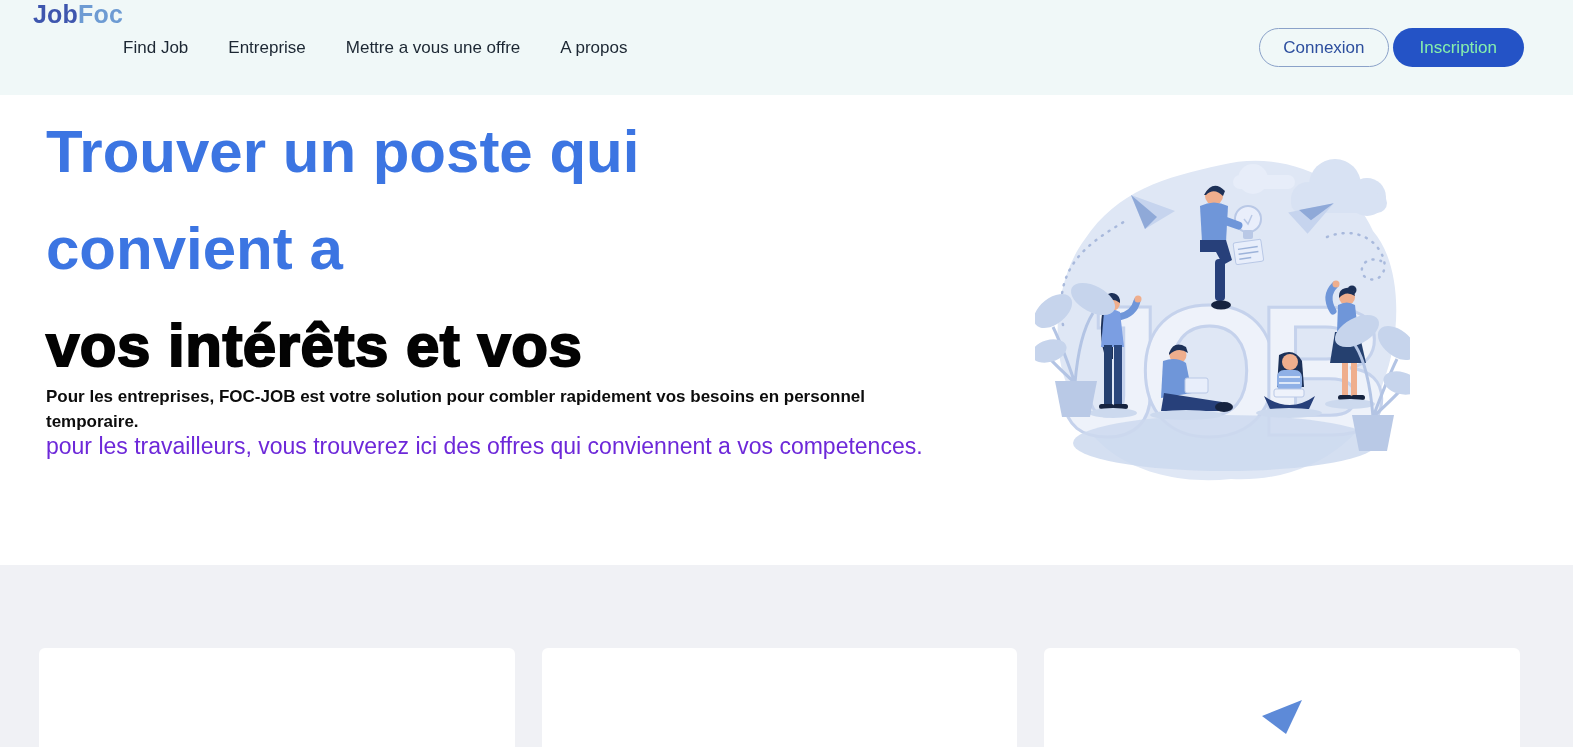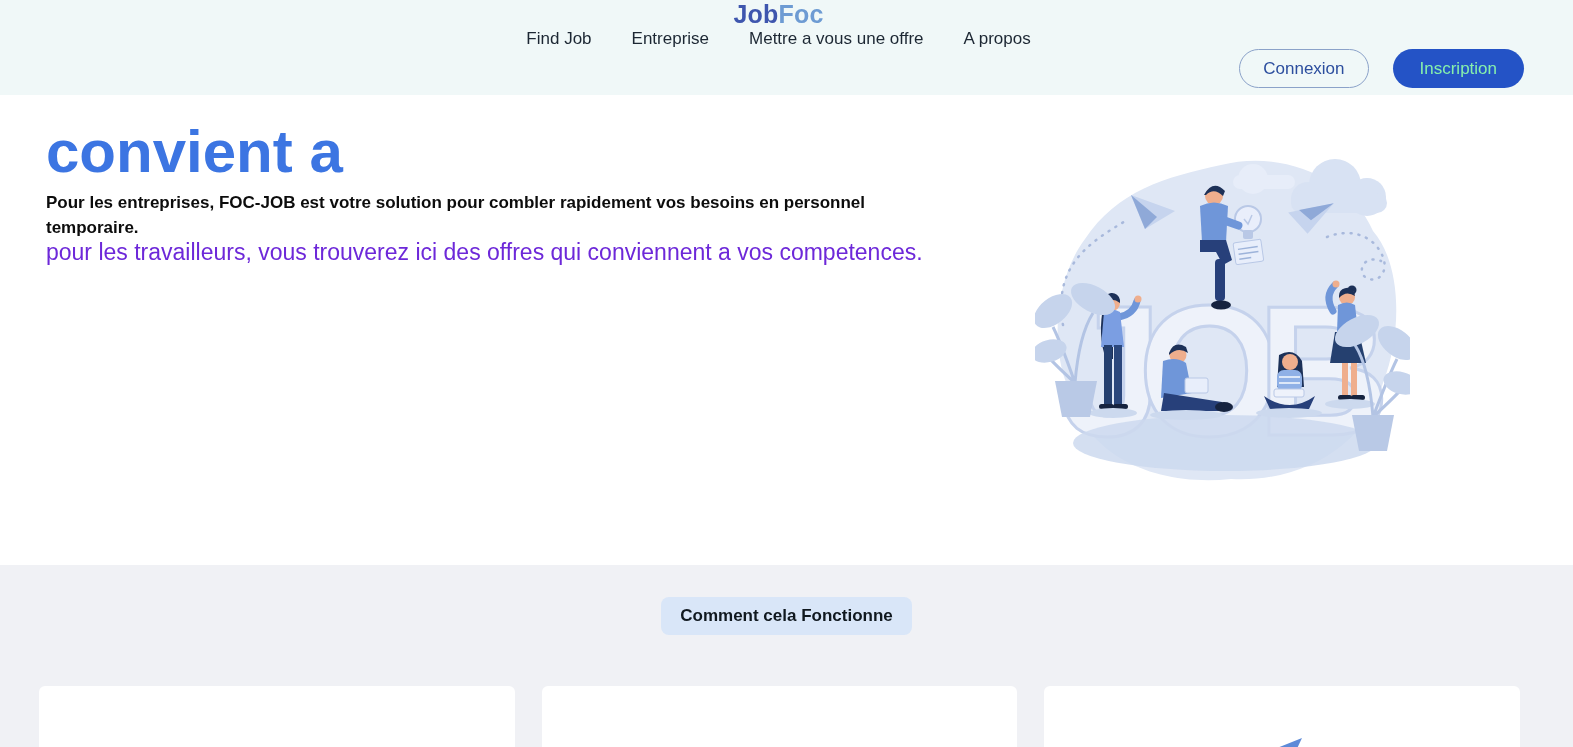--- a/index.html
+++ b/index.html
@@ -9,23 +9,21 @@
     background: #ffffff;
     font-family: "Liberation Sans", "DejaVu Sans", sans-serif;
     color: #15202b;
   }
 
   
   .site-header {
     height: 95px;
     background: #f0f8f8;
     display: flex;
-    align-items: center;
     padding: 0 49px 0 33px;
-    flex-direction: column;
   }
   .logo {
     font-size: 25px;
     font-weight: bold;
     letter-spacing: 0.2px;
     cursor: pointer;
     white-space: nowrap;
   }
   .logo .part1 { color: #3e56ae; }
   .logo .part2 { color: #6d9bd3; }
@@ -34,21 +32,21 @@
     gap: 40px;
     align-items: center;
   }
   .main-nav a {
     text-decoration: none;
     color: #1c2733;
     font-size: 17px;
     white-space: nowrap;
     cursor: pointer;
   }
-  .auth { margin-left: auto; display: flex; gap: 24px; align-items: center; }
+  .auth { margin-left: auto; display: flex; gap: 4px; align-items: center; }
   .btn {
     height: 39px;
     border-radius: 20px;
     font-size: 17px;
     font-family: inherit;
     display: inline-flex;
     align-items: center;
     justify-content: center;
     cursor: pointer;
   }
@@ -148,21 +146,23 @@
   </nav>
   <div class="auth">
     <button class="btn btn-outline">Connexion</button>
     <button class="btn btn-fill">Inscription</button>
   </div>
 </header>
 
 <section class="hero">
   <div class="hero-text">
     <h1 class="hero-title">
+      <span class="title-blue">Trouver un poste qui</span>
       <span class="title-blue">convient a</span>
+      <span class="title-dark">vos intérêts et vos</span>
     </h1>
     <p class="hero-sub-bold">Pour les entreprises, FOC-JOB est votre solution pour combler rapidement vos besoins en personnel temporaire.</p>
     <p class="hero-sub">pour les travailleurs, vous trouverez ici des offres qui conviennent a vos competences.</p>
   </div>
 
   <div class="hero-art">
     <svg viewBox="0 0 375 375" width="375" height="375">
 
       <path fill="#dfe7f5" d="M186,30 C248,14 316,44 338,96 C366,128 368,196 348,248 C332,308 270,348 196,344 C120,352 52,320 38,262 C14,222 18,146 50,104 C82,56 130,42 186,30 Z"></path>
 
@@ -275,21 +275,20 @@
         <ellipse cx="62" cy="52" rx="22" ry="13" transform="rotate(38 62 52)" fill="#c6d4ec"></ellipse>
         <ellipse cx="22" cy="40" rx="24" ry="13" transform="rotate(-28 22 40)" fill="#c6d4ec"></ellipse>
         <ellipse cx="66" cy="92" rx="18" ry="11" transform="rotate(16 66 92)" fill="#c6d4ec"></ellipse>
         <path d="M17,124 h42 l-7,36 h-28 Z" fill="#b9c9e6"></path>
       </g>
     </svg>
   </div>
 </section>
 
 <section class="how-section">
-  <div class="how-badge">Comment cela Fonctionne</div>
   <div class="cards">
     <div class="card"></div>
     <div class="card"></div>
     <div class="card">
       <span class="card-icon">
         <svg width="44" height="40" viewBox="0 0 44 40">
           <polygon points="2,18 42,2 26,36" fill="#5d8ad8"></polygon>
         </svg>
       </span>
     </div>

